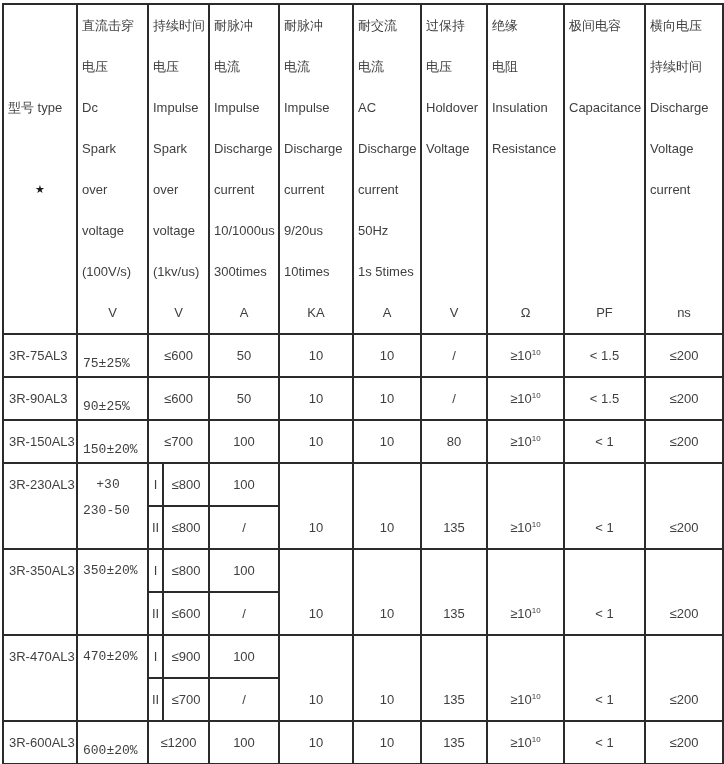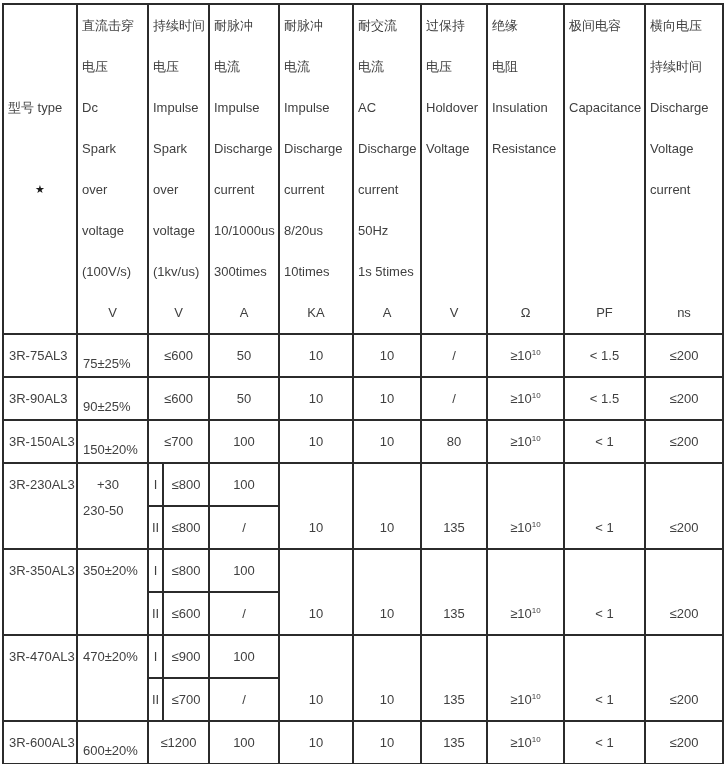--- a/index.html
+++ b/index.html
@@ -32,21 +32,21 @@
   .hline {
     height: 41px; line-height: 41px;
     text-align: left; padding-left: 4px;
     white-space: nowrap; overflow: hidden;
   }
   .hline.unit { text-align: center; padding-left: 0; }
   .hline.star { text-align: center; padding-left: 0; font-size: 11px; color: #1a1a1a; }
   
   .c-type { text-align: left; padding-left: 5px; border-radius: 18px; }
   .c-dc   { text-align: left; }
-  .dcline { height: 26px; line-height: 41px; padding: 0 14px 0 5px; }
+  .dcline { height: 26px; line-height: 41px; padding: 0 14px 0 5px; font-family: Liberation Mono, monospace; }
   .dc-l { text-align: left; }
   .dc-r { text-align: center; }
   .dc-lr { display: flex; }
   .vtop { vertical-align: top; }
   .vbottom { vertical-align: bottom; }
   sup { font-size: 8px; vertical-align: baseline; position: relative; top: -5px; line-height: 0; }
 </style>
 </head>
 <body>
 
@@ -105,21 +105,21 @@
           <div class="hline">10/1000us</div>
           <div class="hline">300times</div>
           <div class="hline unit">A</div>
         </td>
         <td class="hcell">
           <div class="hline">耐脉冲</div>
           <div class="hline">电流</div>
           <div class="hline">Impulse</div>
           <div class="hline">Discharge</div>
           <div class="hline">current</div>
-          <div class="hline">8/20us</div>
+          <div class="hline">9/20us</div>
           <div class="hline">10times</div>
           <div class="hline unit">KA</div>
         </td>
         <td class="hcell">
           <div class="hline">耐交流</div>
           <div class="hline">电流</div>
           <div class="hline">AC</div>
           <div class="hline">Discharge</div>
           <div class="hline">current</div>
           <div class="hline">50Hz</div>

